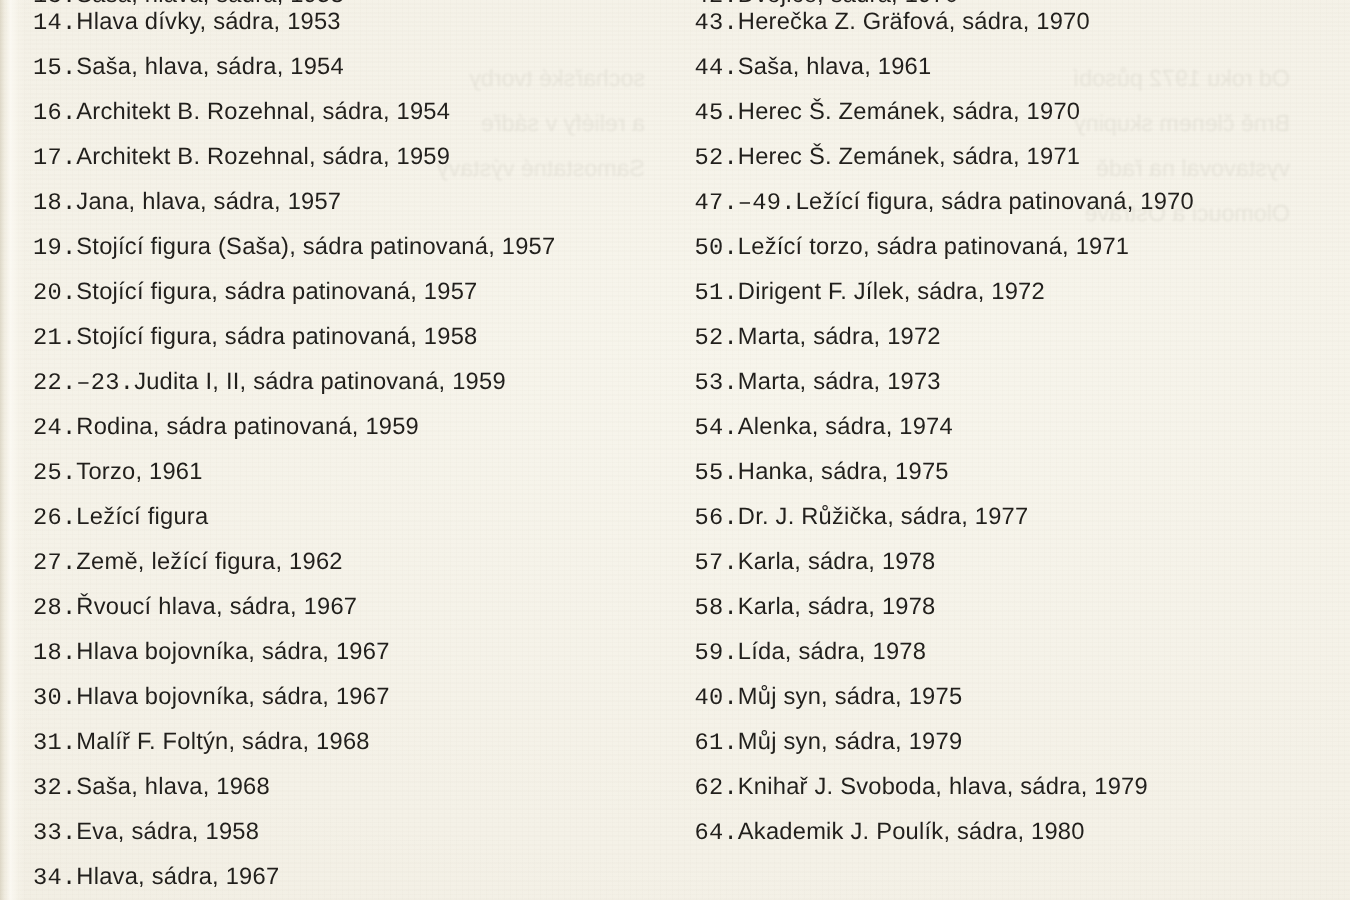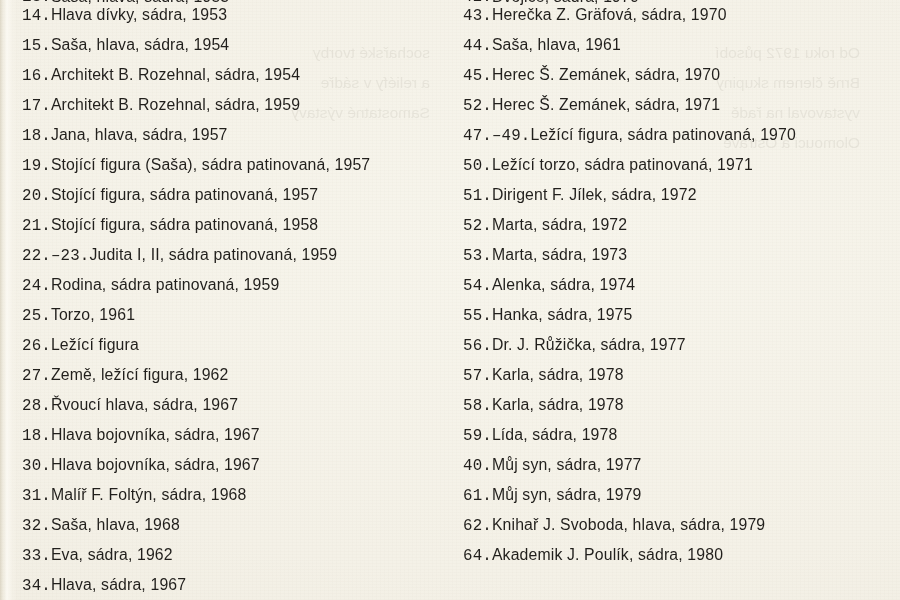--- a/index.html
+++ b/index.html
@@ -224,21 +224,21 @@
       <div class="entry">
         <span class="entry-num">31.</span>
         <span class="entry-title">Malíř F. Foltýn, sádra, 1968</span>
       </div>
       <div class="entry">
         <span class="entry-num">32.</span>
         <span class="entry-title">Saša, hlava, 1968</span>
       </div>
       <div class="entry">
         <span class="entry-num">33.</span>
-        <span class="entry-title">Eva, sádra, 1962</span>
+        <span class="entry-title">Eva, sádra, 1958</span>
       </div>
       <div class="entry">
         <span class="entry-num">34.</span>
         <span class="entry-title">Hlava, sádra, 1967</span>
       </div>
     </div>
 
   <div class="column clip-top" id="col-right">
   <div class="entry">
         <span class="entry-num">42.</span>
@@ -299,21 +299,21 @@
       <div class="entry">
         <span class="entry-num">58.</span>
         <span class="entry-title">Karla, sádra, 1978</span>
       </div>
       <div class="entry">
         <span class="entry-num">59.</span>
         <span class="entry-title">Lída, sádra, 1978</span>
       </div>
       <div class="entry">
         <span class="entry-num">40.</span>
-        <span class="entry-title">Můj syn, sádra, 1977</span>
+        <span class="entry-title">Můj syn, sádra, 1975</span>
       </div>
       <div class="entry">
         <span class="entry-num">61.</span>
         <span class="entry-title">Můj syn, sádra, 1979</span>
       </div>
       <div class="entry">
         <span class="entry-num">62.</span>
         <span class="entry-title">Knihař J. Svoboda, hlava, sádra, 1979</span>
       </div>
       <div class="entry">

